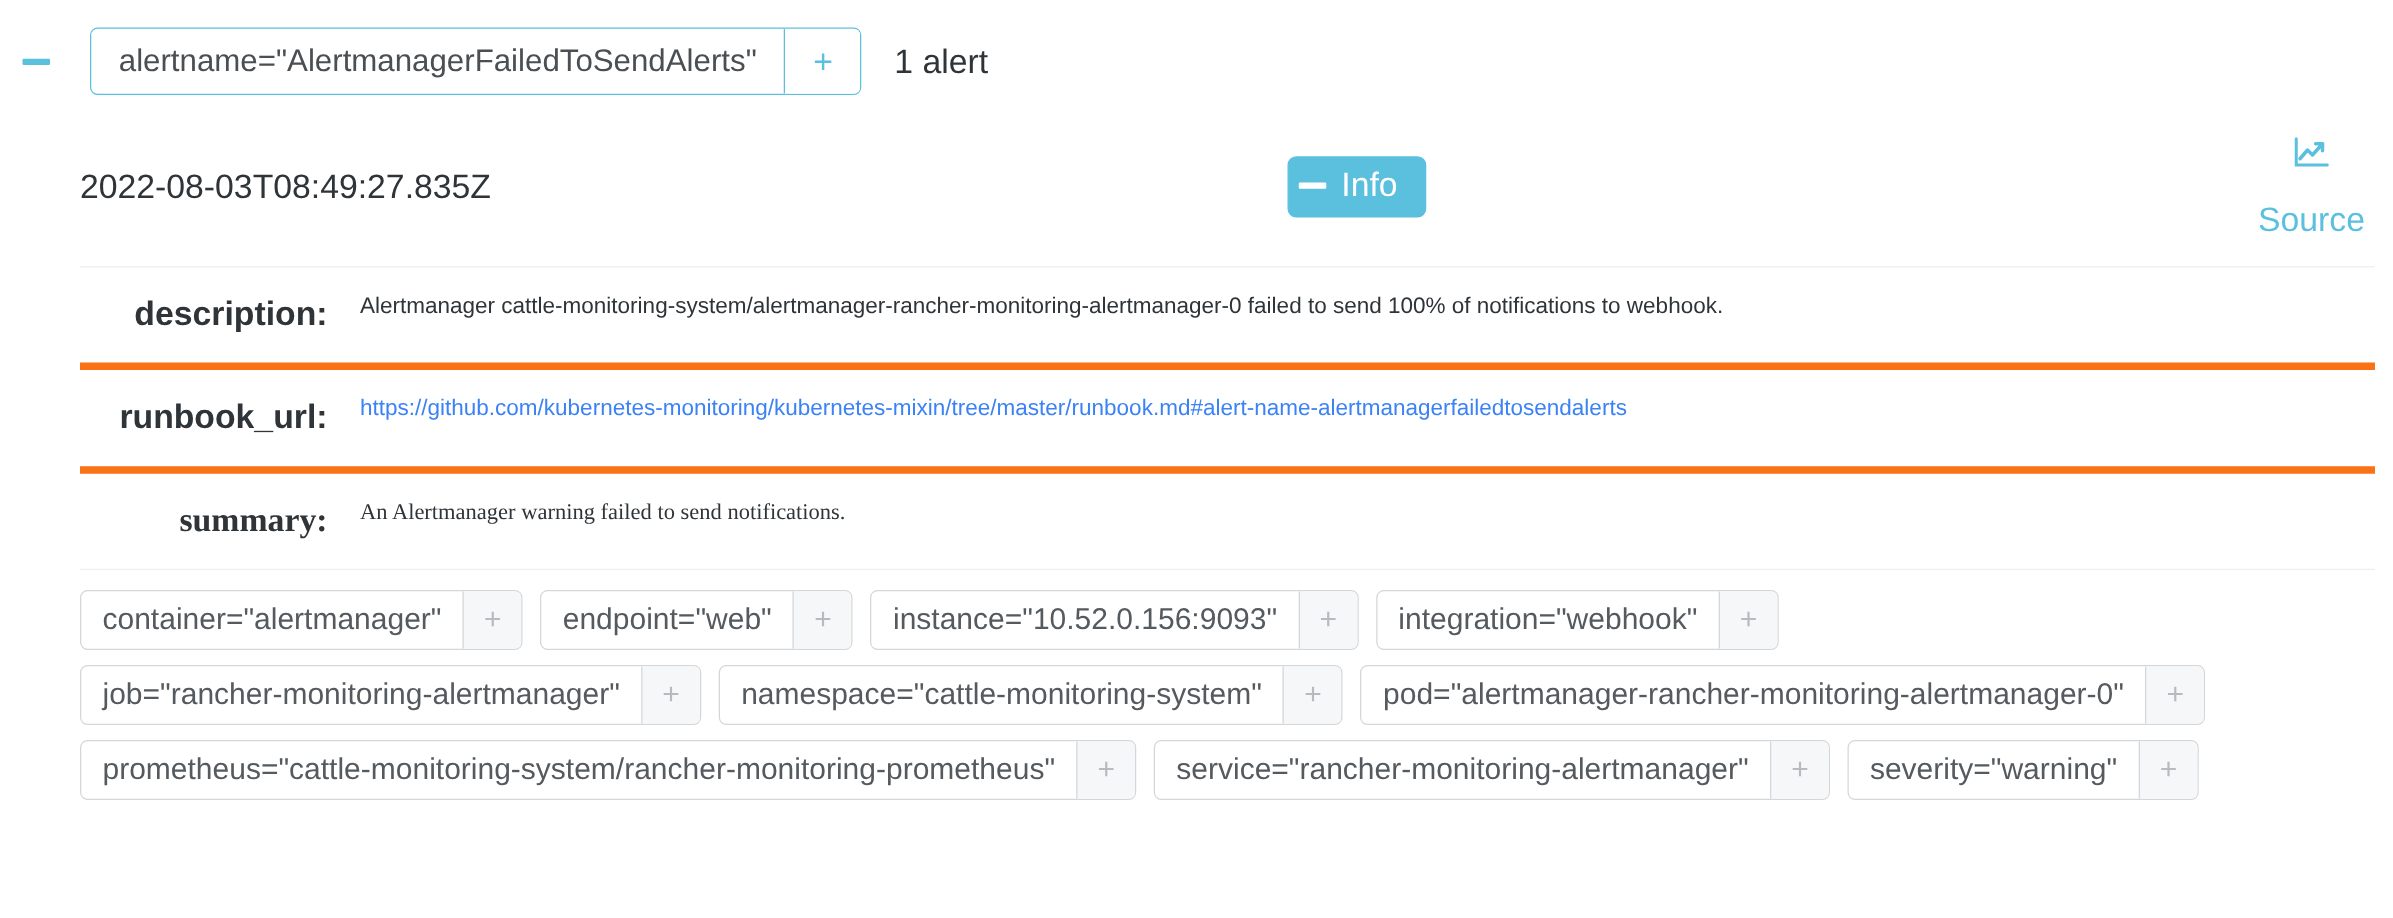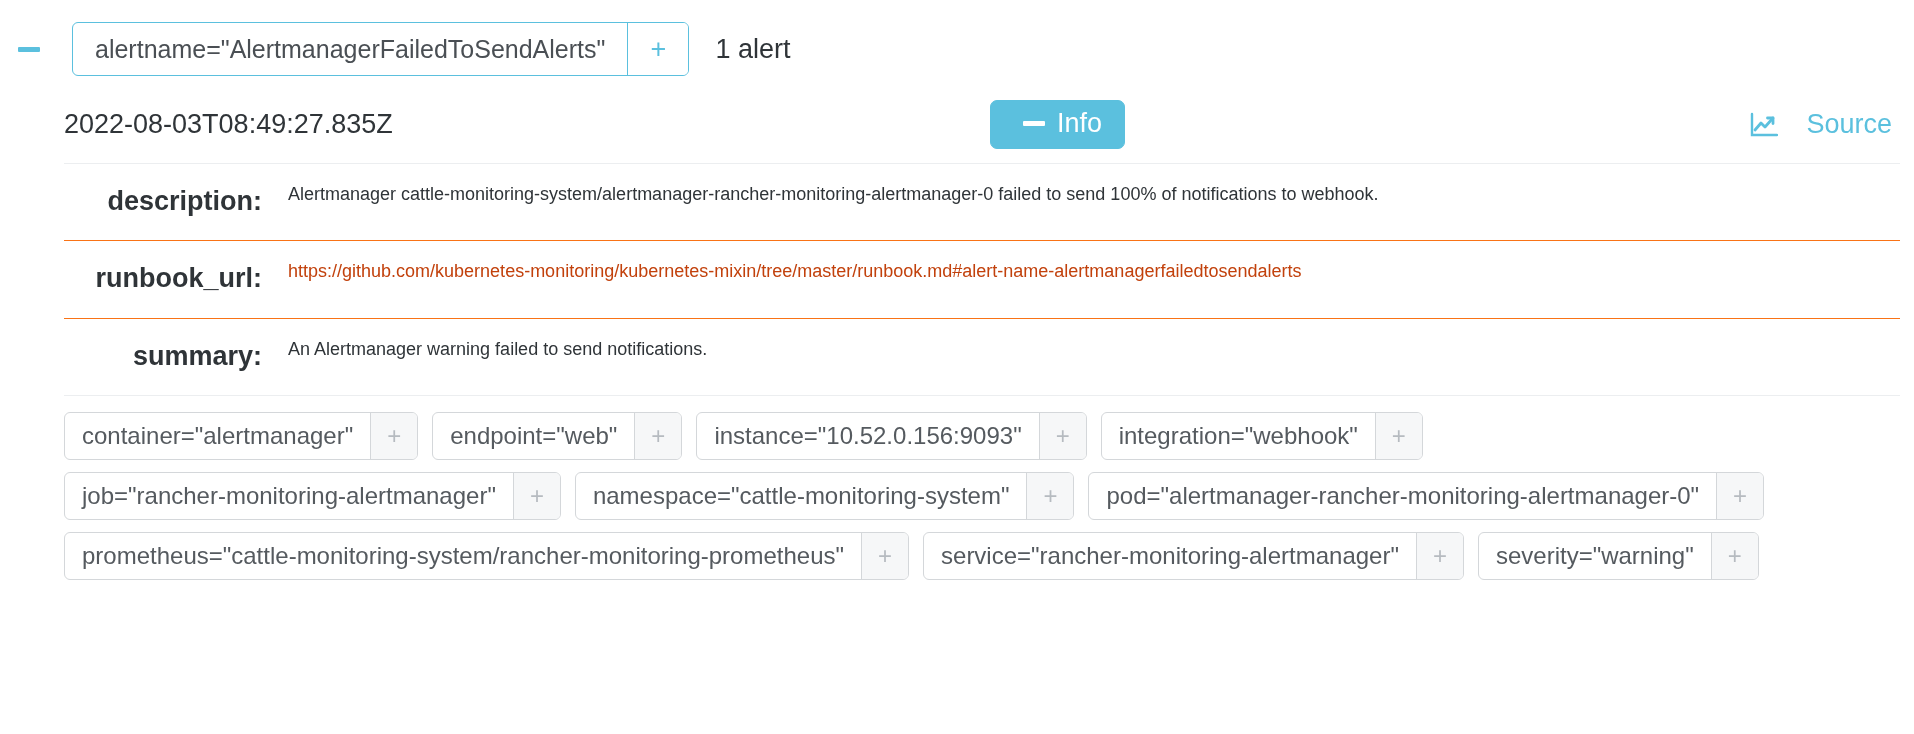--- a/index.html
+++ b/index.html
@@ -102,21 +102,21 @@
   }
   .btn-info {
     display: inline-flex;
     align-items: center;
     gap: 12px;
     background: #5bc0de;
     border: 1px solid #5bc0de;
     border-radius: 7px;
     color: #ffffff;
     font-size: 27px;
-    padding: 9px 22px 11px 32px;
+    padding: 9px 22px 11px 8px;
     margin-left: 16px;
     cursor: pointer;
     line-height: 1;
   }
   .btn-info .dash {
     display: inline-block;
     width: 22px;
     height: 5px;
     background: #ffffff;
     border-radius: 1px;
@@ -127,55 +127,56 @@
     gap: 28px;
     color: #5bc0de;
     font-size: 27px;
     margin-left: 36px;
     cursor: pointer;
     line-height: 1;
     background: transparent;
     border: none;
     padding: 9px 8px;
     font-family: inherit;
+    flex-direction: column;
   }
   .link-btn svg { display: block; }
 
   
   .annotations {
     border-top: 1px solid #eceef0;
     width: 100%;
   }
   .ann-row {
     display: flex;
     align-items: flex-start;
-    border-bottom: 1px solid #f97316;
+    border-bottom: 6px solid #f97316;
     padding: 18px 0 20px 0;
   }
-  .ann-row:last-child { border-bottom: 1px solid #eceef0; }
+  .ann-row:last-child { border-bottom: 1px solid #eceef0; font-family: Liberation Serif, serif; }
   .ann-key {
     flex: 0 0 224px;
     text-align: right;
     padding-right: 26px;
     box-sizing: border-box;
     font-size: 27px;
     font-weight: bold;
     color: #2f3438;
     line-height: 1.42;
   }
   .ann-val {
     flex: 1 1 auto;
     font-size: 18px;
     color: #2f3438;
     line-height: 1.42;
     word-break: break-word;
     padding-right: 10px;
   }
   .ann-val a {
-    color: #c2410c;
+    color: #3b82f6;
     text-decoration: none;
   }
 
   
   .labels {
     display: flex;
     flex-wrap: wrap;
     gap: 12px 14px;
     padding-top: 16px;
     width: 1800px;

